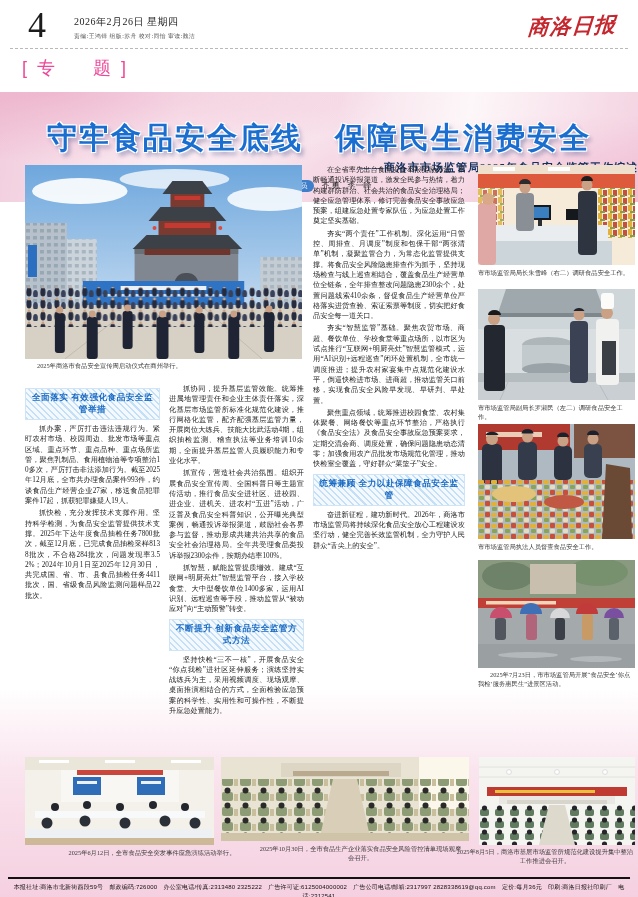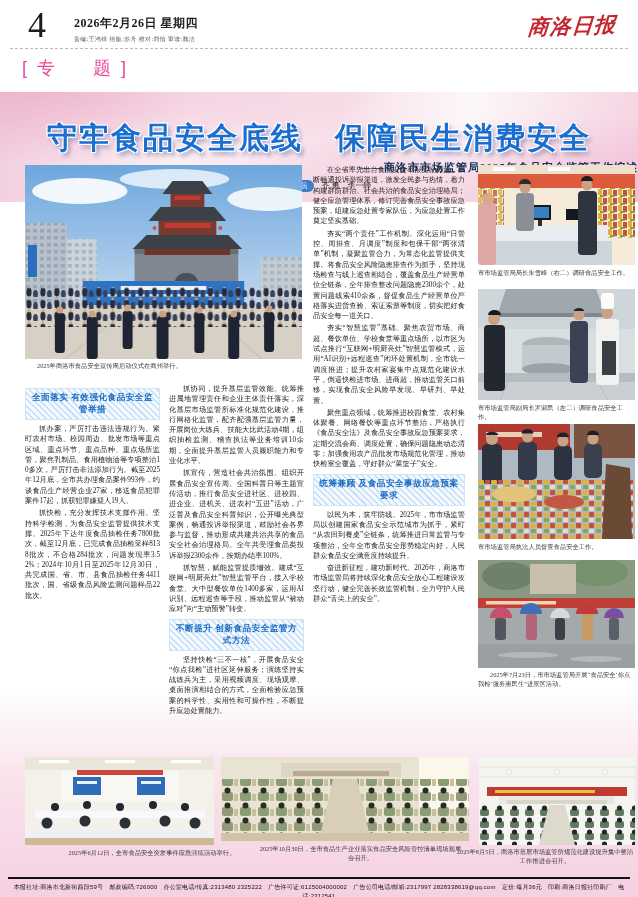--- a/index.html
+++ b/index.html
@@ -3,21 +3,21 @@
 <meta charset="utf-8">
 <style>
   html,body{margin:0;padding:0;background:#e9e9e9;}
   .page{position:relative;width:638px;height:897px;background:#fff;overflow:hidden;
         font-family:"Liberation Serif","DejaVu Serif",serif;color:#1c1c1c;}
 
   
   .hdr{position:absolute;left:22px;right:22px;top:6px;height:40px;}
   .pageno{position:absolute;left:6px;top:0;font-size:36px;line-height:38px;font-weight:400;}
   .dateblock{position:absolute;left:52px;top:9px;}
-  .date{font-size:12px;font-weight:bold;letter-spacing:.5px;}
+  .date{font-size:10px;font-weight:normal;letter-spacing:.5px;}
   .credits{font-size:5.8px;color:#555;margin-top:3px;letter-spacing:.5px;}
   .section{position:absolute;left:0;right:0;top:8px;font-size:18px;
            letter-spacing:10px;color:#ec4899;font-family:"Liberation Sans",sans-serif;margin-top:42px;}
   .masthead{position:absolute;right:0;top:6px;font-size:21px;font-weight:900;color:#c4272e;
             font-style:italic;transform:skewX(-6deg) rotate(-2deg);
             font-family:"Liberation Sans",sans-serif;letter-spacing:1px;}
   .hdr-rule{position:absolute;left:10px;right:10px;top:48px;border-top:1.5px dashed #b9b9b9;}
 
   
   .banner{position:absolute;left:0;top:52px;width:638px;height:110px;
@@ -169,22 +169,21 @@
     <p>抓智慧，赋能监管提质增效。建成“互联网+明厨亮灶”智慧监管平台，接入学校食堂、大中型餐饮单位1400多家，运用AI识别、远程巡查等手段，推动监管从“被动应对”向“主动预警”转变。</p>
     <div class="subhead">不断提升 创新食品安全监管方式方法</div>
     <p>坚持快检“三不一核”，开展食品安全“你点我检”进社区延伸服务；演练坚持实战练兵为主，采用视频调度、现场观摩、桌面推演相结合的方式，全面检验应急预案的科学性、实用性和可操作性，不断提升应急处置能力。</p>
   </div>
 
   <div class="col" style="left:313px;top:165px;width:152px;height:590px;">
     <p>在全省率先出台食品安全举报奖励办法，不断畅通投诉举报渠道，激发全民参与热情，着力构建群防群治、社会共治的食品安全治理格局；健全应急管理体系，修订完善食品安全事故应急预案，组建应急处置专家队伍，为应急处置工作奠定坚实基础。</p>
     <p>夯实“两个责任”工作机制。深化运用“日管控、周排查、月调度”制度和包保干部“两张清单”机制，凝聚监管合力，为常态化监管提供支撑。将食品安全风险隐患排查作为抓手，坚持现场检查与线上巡查相结合，覆盖食品生产经营单位全链条，全年排查整改问题隐患2300余个，处置问题线索410余条，督促食品生产经营单位严格落实进货查验、索证索票等制度，切实把好食品安全每一道关口。</p>
     <p>夯实“智慧监管”基础。聚焦农贸市场、商超、餐饮单位、学校食堂等重点场所，以市区为试点推行“互联网+明厨亮灶”智慧监管模式，运用“AI识别+远程巡查”闭环处置机制，全市统一调度推进；提升农村家宴集中点规范化建设水平，倒逼快检进市场、进商超，推动监管关口前移，实现食品安全风险早发现、早研判、早处置。</p>
     <p>聚焦重点领域，统筹推进校园食堂、农村集体聚餐、网络餐饮等重点环节整治，严格执行《食品安全法》及食品安全事故应急预案要求，定期交流会商、调度处置，确保问题隐患动态清零；加强食用农产品批发市场规范化管理，推动快检室全覆盖，守好群众“菜篮子”安全。</p>
-    <div class="subhead">统筹兼顾 及食品安全事故应急预案要求</div>
-    <p>以民为本，筑牢防线。2025年，市市场监管局以创建国家食品安全示范城市为抓手，紧盯“从农田到餐桌”全链条，统筹推进日常监管与专项整治，全年全市食品安全形势稳定向好，人民群众食品安全满意度持续提升。</p>
+    <div class="subhead">统筹兼顾 全力以赴保障食品安全监管</div>
     <p>奋进新征程，建功新时代。2026年，商洛市市场监管局将持续深化食品安全放心工程建设攻坚行动，健全完善长效监管机制，全力守护人民群众“舌尖上的安全”。</p>
   </div>
 
   <div class="photo" style="left:478px;top:165px;width:157px;height:100px;">
     <svg viewBox="0 0 157 100" preserveAspectRatio="none">
       <defs>
         <pattern id="goods1" width="10" height="8" patternUnits="userSpaceOnUse">
           <rect x="0" y="0" width="4" height="6" fill="#e0b23c"></rect>
             <rect x="5" y="1" width="4" height="6" fill="#c6503c"></rect>
             <rect x="2" y="6" width="5" height="2" fill="#7fa353"></rect>

